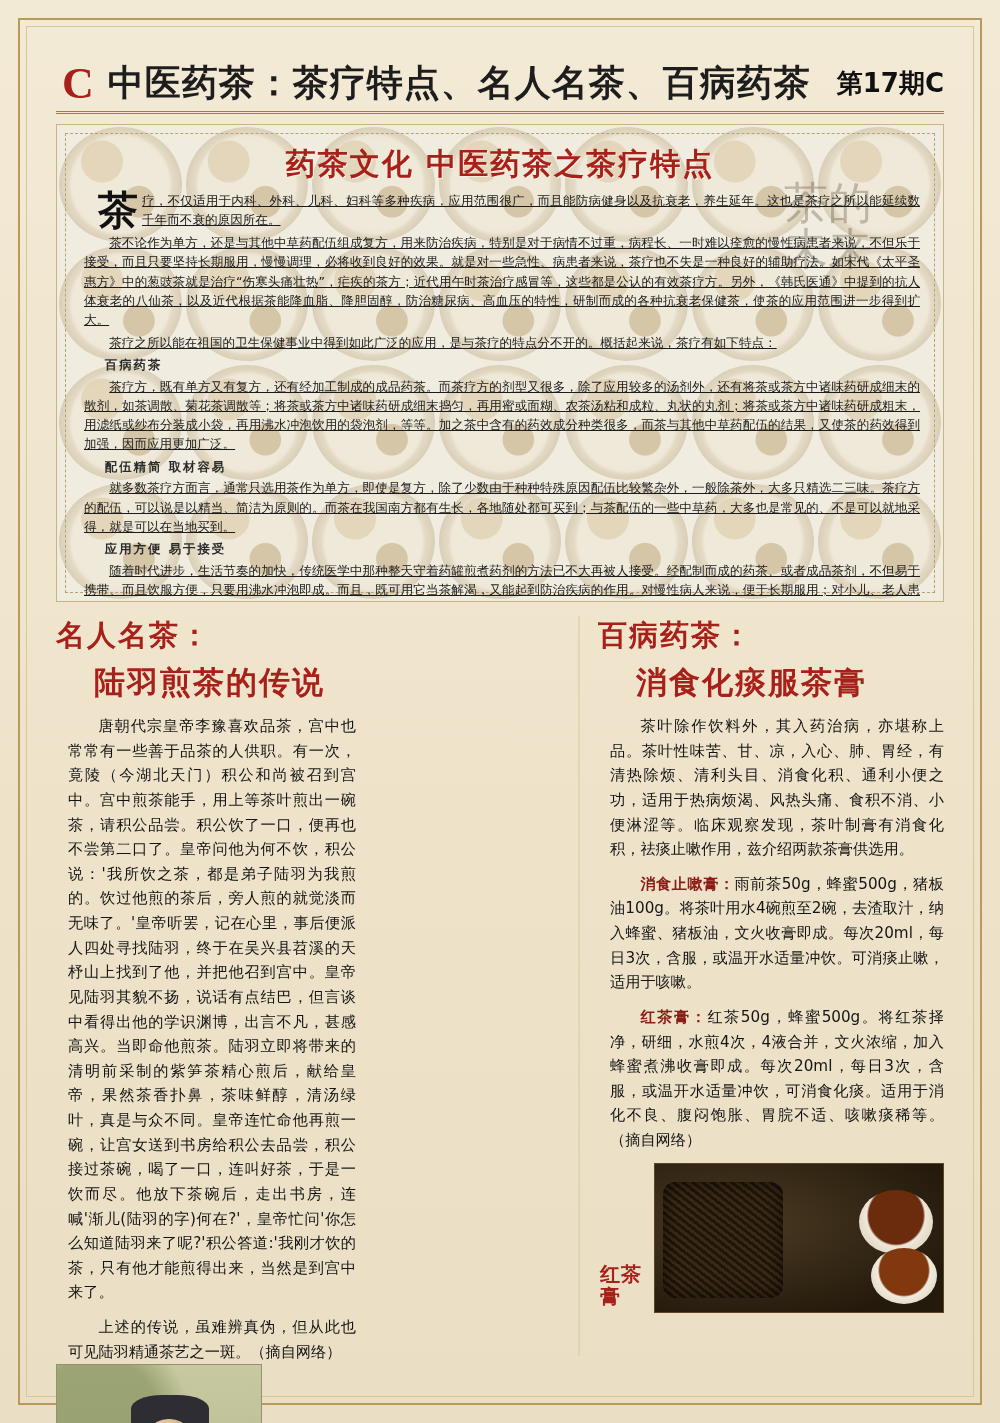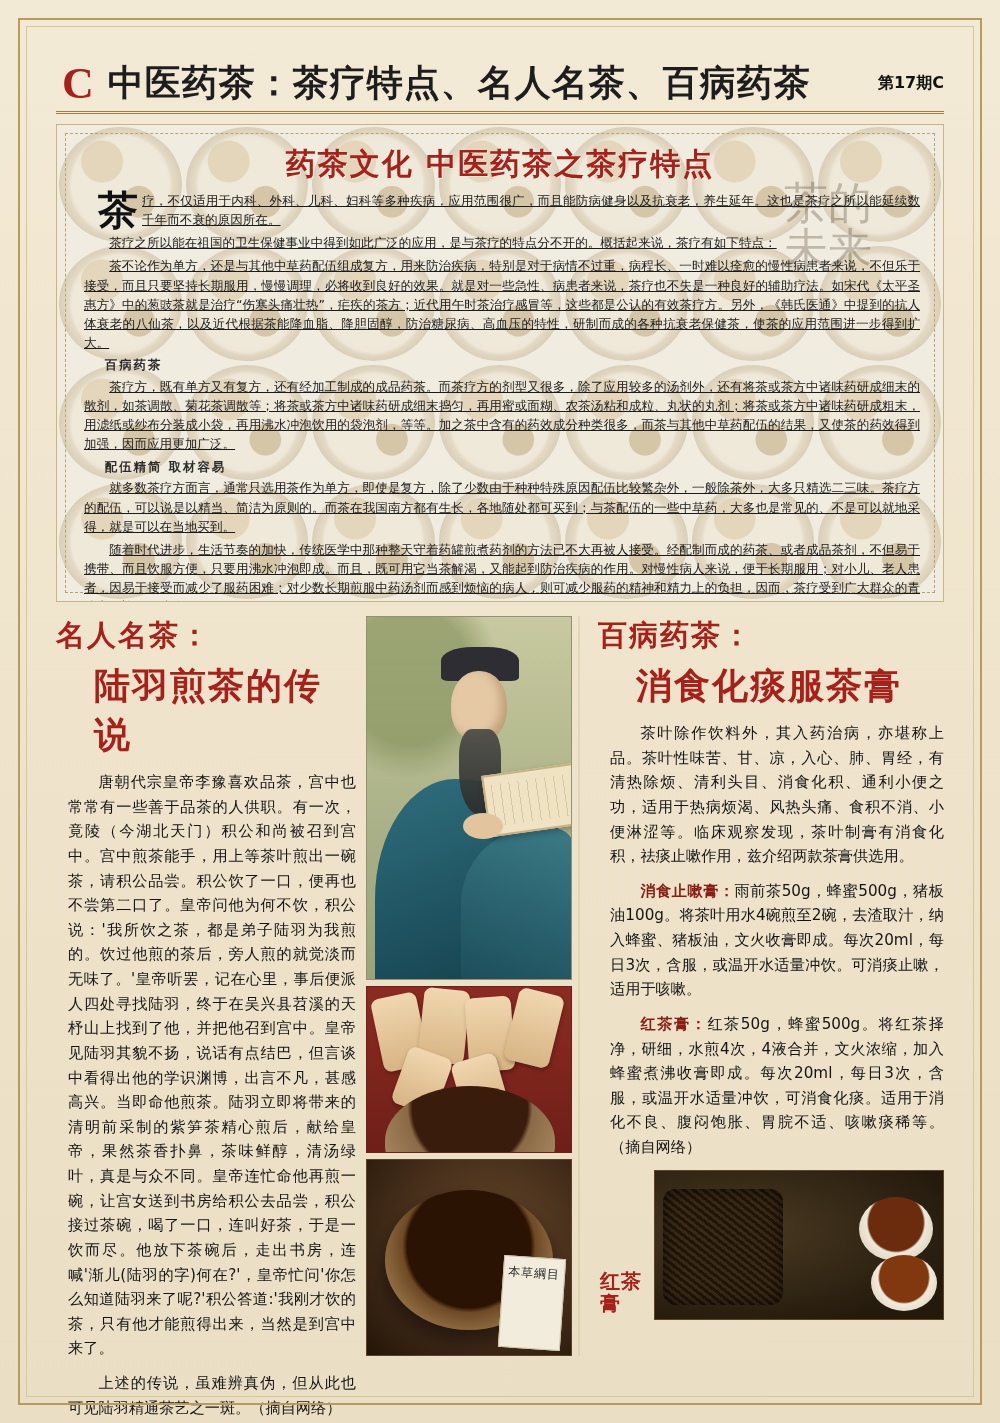--- a/index.html
+++ b/index.html
@@ -52,21 +52,21 @@
     flex: 1;
     font-family: "DejaVu Sans", sans-serif;
     font-weight: bold;
     font-size: 36px;
     letter-spacing: 1px;
     color: #1d1d1d;
   }
   .mast-issue {
     font-family: "DejaVu Sans", sans-serif;
     font-weight: bold;
-    font-size: 16px;
+    font-size: 26px;
     color: #111;
     padding-left: 14px;
     text-align: right;
   }
 
   
   .feature {
     position: relative;
     margin: 10px 30px 0 30px;
     height: 478px;
@@ -148,35 +148,35 @@
     pointer-events: none;
   }
 
   
   .lower {
     display: flex;
     margin: 14px 30px 0 30px;
     gap: 0;
     height: 740px;
   }
-  .col-left { width: 516px; display: flex; }
+  .col-left { width: 516px; display: flex; flex-direction: column; }
   .col-div {
     width: 14px;
     background: linear-gradient(90deg, rgba(0,0,0,0) 45%, #c6b183 50%, rgba(0,0,0,0) 55%);
   }
   .col-right { flex: 1; padding-left: 12px; }
 
   .sec-title {
     font-family: "DejaVu Sans", sans-serif;
     font-weight: bold;
     color: #a8201a;
     letter-spacing: 2px;
   }
   .sec-title .l1 { font-size: 29px; }
-  .sec-title .l2 { font-size: 36px; display: block; padding-left: 38px; margin-top: 6px; }
+  .sec-title .l2 { font-size: 31px; display: block; padding-left: 38px; margin-top: 6px; }
 
   .txt {
     font-size: 15.2px;
     line-height: 1.62;
     color: #141414;
     text-align: justify;
   }
   .txt p { margin: 10px 0 0 12px; text-indent: 2em; }
 
   .left-text { width: 310px; padding-right: 10px; }
@@ -381,29 +381,30 @@
       </div>
     </div>
 
     <div class="feature-inner">
       <div class="feature-title">药茶文化 中医药茶之茶疗特点</div>
       <div class="watermark">茶的未来</div>
 
       <div class="feature-body">
         <div class="dropcap">茶</div>
         <p>疗，不仅适用于内科、外科、儿科、妇科等多种疾病，应用范围很广，而且能防病健身以及抗衰老，养生延年。这也是茶疗之所以能延续数千年而不衰的原因所在。</p>
+        <p class="ind">茶不论作为单方，还是与其他中草药配伍组成复方，用来防治疾病，特别是对于病情不过重，病程长、一时难以痊愈的慢性病患者来说，不但乐于接受，而且只要坚持长期服用，慢慢调理，必将收到良好的效果。就是对一些急性、病患者来说，茶疗也不失是一种良好的辅助疗法。如宋代《太平圣惠方》中的葱豉茶就是治疗“伤寒头痛壮热”，疟疾的茶方；近代用午时茶治疗感冒等，这些都是公认的有效茶疗方。另外，《韩氏医通》中提到的抗人体衰老的八仙茶，以及近代根据茶能降血脂、降胆固醇，防治糖尿病、高血压的特性，研制而成的各种抗衰老保健茶，使茶的应用范围进一步得到扩大。</p>
         <p class="ind">茶疗之所以能在祖国的卫生保健事业中得到如此广泛的应用，是与茶疗的特点分不开的。概括起来说，茶疗有如下特点：</p>
-        <p class="ind">茶不论作为单方，还是与其他中草药配伍组成复方，用来防治疾病，特别是对于病情不过重，病程长、一时难以痊愈的慢性病患者来说，不但乐于接受，而且只要坚持长期服用，慢慢调理，必将收到良好的效果。就是对一些急性、病患者来说，茶疗也不失是一种良好的辅助疗法。如宋代《太平圣惠方》中的葱豉茶就是治疗“伤寒头痛壮热”，疟疾的茶方；近代用午时茶治疗感冒等，这些都是公认的有效茶疗方。另外，《韩氏医通》中提到的抗人体衰老的八仙茶，以及近代根据茶能降血脂、降胆固醇，防治糖尿病、高血压的特性，研制而成的各种抗衰老保健茶，使茶的应用范围进一步得到扩大。</p>
 
         <div class="subhead-row">百病药茶</div>
         <p class="ind">茶疗方，既有单方又有复方，还有经加工制成的成品药茶。而茶疗方的剂型又很多，除了应用较多的汤剂外，还有将茶或茶方中诸味药研成细末的散剂，如茶调散、菊花茶调散等；将茶或茶方中诸味药研成细末捣匀，再用蜜或面糊、农茶汤粘和成粒、丸状的丸剂；将茶或茶方中诸味药研成粗末，用滤纸或纱布分装成小袋，再用沸水冲泡饮用的袋泡剂，等等。加之茶中含有的药效成分种类很多，而茶与其他中草药配伍的结果，又使茶的药效得到加强，因而应用更加广泛。</p>
 
         <div class="subhead-row">配伍精简 取材容易</div>
         <p class="ind">就多数茶疗方面言，通常只选用茶作为单方，即使是复方，除了少数由于种种特殊原因配伍比较繁杂外，一般除茶外，大多只精选二三味。茶疗方的配伍，可以说是以精当、简洁为原则的。而茶在我国南方都有生长，各地随处都可买到；与茶配伍的一些中草药，大多也是常见的、不是可以就地采得，就是可以在当地买到。</p>
 
+        <div class="subhead-row">应用方便 易于接受</div>
         <p class="ind">随着时代进步，生活节奏的加快，传统医学中那种整天守着药罐煎煮药剂的方法已不大再被人接受。经配制而成的药茶、或者成品茶剂，不但易于携带、而且饮服方便，只要用沸水冲泡即成。而且，既可用它当茶解渴，又能起到防治疾病的作用。对慢性病人来说，便于长期服用；对小儿、老人患者，因易于接受而减少了服药困难；对少数长期煎服中药汤剂而感到烦恼的病人，则可减少服药的精神和精力上的负担，因而，茶疗受到广大群众的青睐和欢迎。（摘自网络）</p>
       </div>
     </div>
   </div>
 
   <div class="lower">
 
     <div class="col-left">
       <div class="left-text">
         <div class="sec-title">

